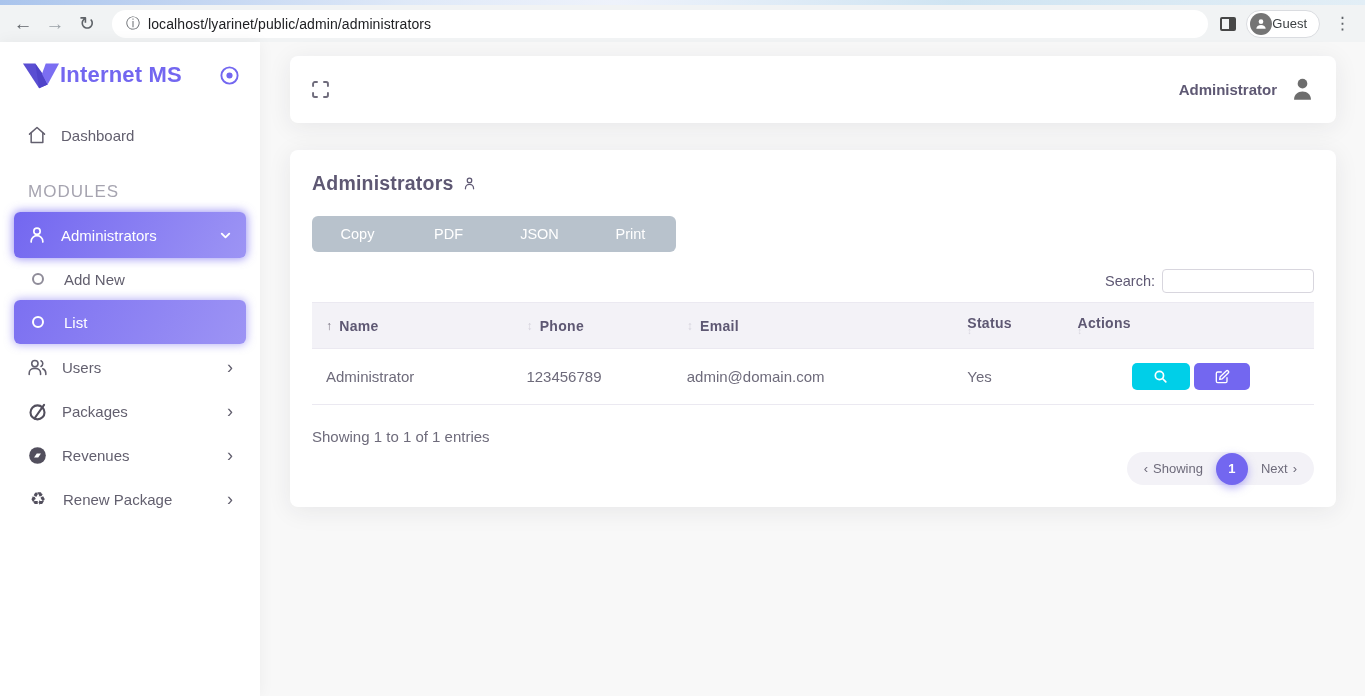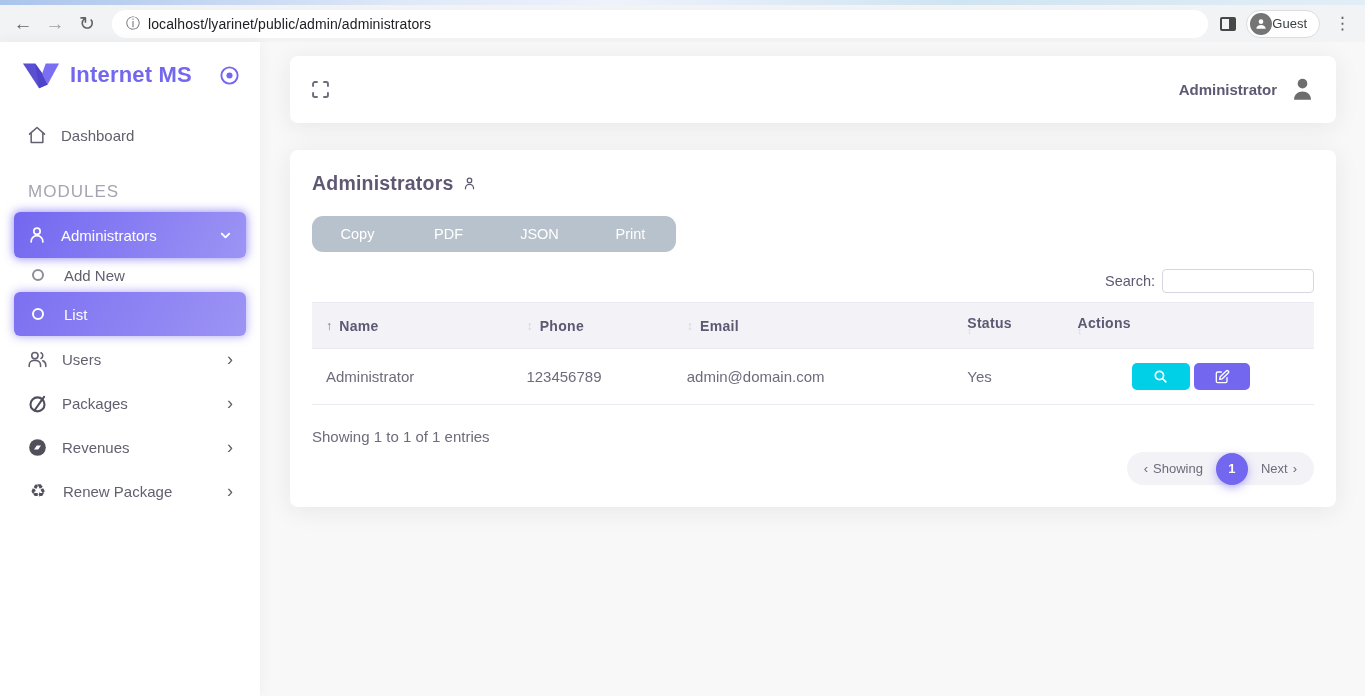--- a/index.html
+++ b/index.html
@@ -19,45 +19,45 @@
   .guest-avatar { width:22px; height:22px; border-radius:50%; background:#757575; display:flex; align-items:center; justify-content:center; }
   .guest-label { font-size:13px; color:#3c4043; }
   .dots { font-size:17px; color:#5f6368; padding:0 4px; cursor:pointer; }
 
   
   .app { display:flex; height:654px; }
   .sidebar { width:260px; background:#fff; box-shadow:0 0 15px rgba(34,41,47,.05); position:relative; z-index:2; flex-shrink:0; }
   .main { flex:1; background:#f8f8f8; }
 
   
-  .brand { display:flex; align-items:center; gap:10px; padding:18px 20px 10px 22px;justify-content:center; }
+  .brand { display:flex; align-items:center; padding:18px 20px 10px 22px;justify-content:center; }
   .brand-name { font-size:22px; font-weight:700; color:#7367f0; letter-spacing:.2px; flex:1; }
   .menu { list-style:none; margin-top:14px; }
   .menu-item { display:flex; align-items:center; gap:14px; height:42px; margin:2px 14px; padding:0 13px; border-radius:6px; color:#625f6e; font-size:15px; cursor:pointer; }
   .menu-item .grow { flex:1; }
   .section-label { font-size:17px; color:#a6a4b0; letter-spacing:1px; margin:26px 0 10px 28px; }
   .menu-item.active-parent { height:46px; background:linear-gradient(118deg,#7367f0,rgba(115,103,240,.7)); box-shadow:0 0 10px 1px rgba(115,103,240,.7); color:#fff; }
-  .menu-item.sub { height:30px; padding-left:15px; }
+  .menu-item.sub { height:38px; padding-left:15px; }
   .menu-item.active-sub { height:44px; background:linear-gradient(118deg,#7c70f1,rgba(124,112,241,.75)); box-shadow:0 0 8px 1px rgba(115,103,240,.5); color:#fff; }
   .bullet { width:12px; height:12px; border:2px solid #8f8c99; border-radius:50%; margin:0 6px 0 3px; }
   .active-sub .bullet { border-color:#fff; }
   .chev-r { font-size:18px; color:#625f6e; line-height:1; }
   .recycle-glyph { font-size:18px; color:#524f5d; width:22px; text-align:center; }
 
   
   .navbar-card { height:67px; background:#fff; border-radius:8px; margin:14px 29px 0 30px; box-shadow:0 4px 24px rgba(34,41,47,.08); display:flex; align-items:center; padding:0 20px; }
   .fullscreen-btn { cursor:pointer; display:flex; }
   .navbar-right { margin-left:auto; display:flex; align-items:center; gap:12px; cursor:pointer; }
   .navbar-user { font-size:15px; font-weight:700; color:#5e5873; }
 
   
   .content-card { background:#fff; border-radius:8px; margin:27px 29px 0 30px; box-shadow:0 4px 24px rgba(34,41,47,.08); padding:22px; min-height:357px; }
   .card-title-row { display:flex; align-items:center; gap:8px; }
   .card-title { font-size:19.5px; font-weight:600; color:#5e5873; letter-spacing:.2px; }
-  .export-group { margin-top:21px; width:364px; height:36px; background:#b8c2cc; border-radius:11px; display:flex; overflow:hidden; }
+  .export-group { margin-top:21px; width:364px; height:36px; background:#b8c2cc; border-radius:6px; display:flex; overflow:hidden; }
   .export-btn { flex:1; border:none; background:transparent; color:#fff; font-size:14.5px; font-family:inherit; cursor:pointer; }
   .search-row { display:flex; justify-content:flex-end; align-items:center; gap:7px; margin-top:17px; }
   .search-label { font-size:14.5px; color:#5e5873; }
   .search-input { width:152px; height:24px; border:1px solid #d8d6de; border-radius:4px; outline:none; font-family:inherit; font-size:13px; padding:0 6px; color:#6e6b7b; }
 
   
   table { width:100%; border-collapse:collapse; margin-top:9px; }
   thead th { background:#f3f2f7; border-top:1px solid #ebe9f1; border-bottom:1px solid #ebe9f1; height:46px; font-size:14px; font-weight:700; color:#5e5873; letter-spacing:.3px; text-align:left; padding:0 10px 0 14px; cursor:pointer; }
   th.c-name { width:20%; } th.c-phone { width:16%; } th.c-email { width:28%; }
   th.c-status { width:11%; text-align:center; } th.c-actions { width:25%; text-align:center; }

